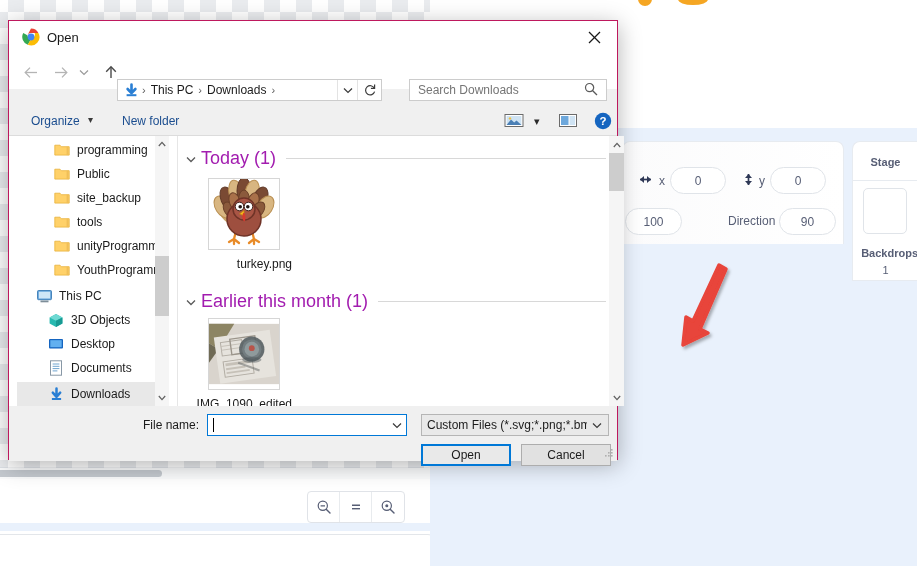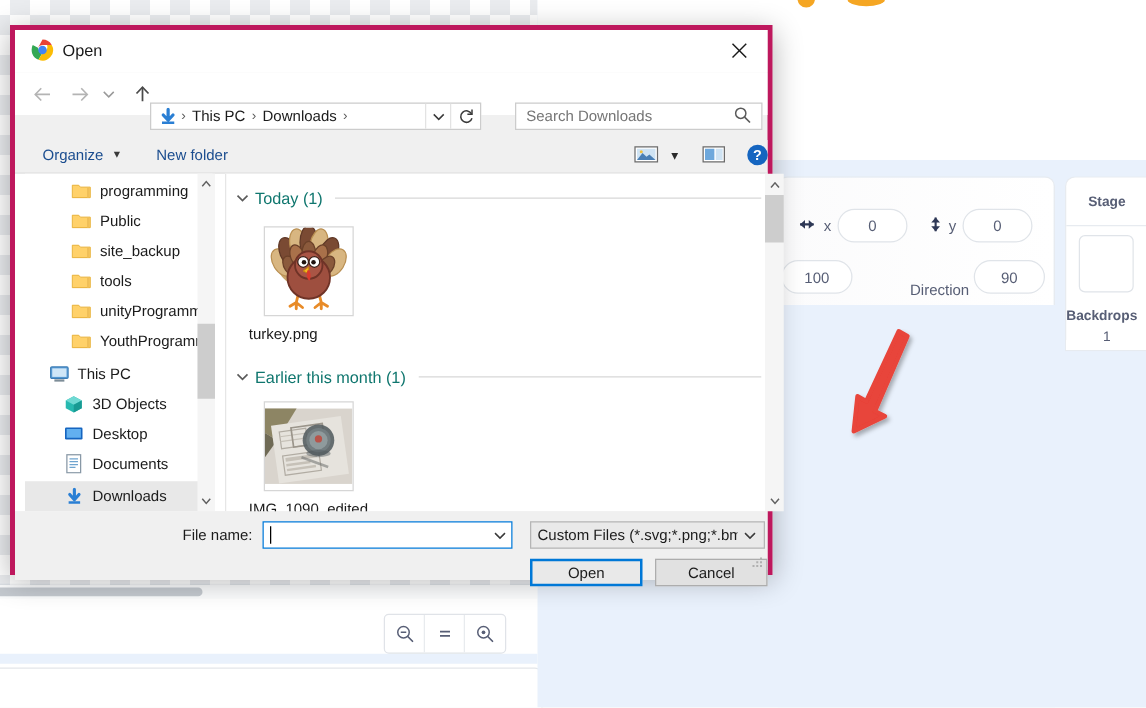--- a/index.html
+++ b/index.html
@@ -99,36 +99,36 @@
   #stage-tab-label {
     position:absolute; left:0; top:14px; width:65px; text-align:center;
     color:#575e75; font-size:11px; font-weight:bold;
   }
   #stage-tab-sep { position:absolute; left:0; top:38px; width:65px; height:1px; background:#e7ebf0; }
   #stage-thumb {
     position:absolute; left:10px; top:46px; width:44px; height:46px;
     background:#fff; border:1px solid #e0e4e9; border-radius:5px;
   }
   #backdrops-label {
-    position:absolute; left:0; top:105px; width:65px; text-align:left;
+    position:absolute; left:0; top:105px; width:65px; text-align:right;
     color:#575e75; font-size:11px; font-weight:bold;
   }
   #backdrops-count {
     position:absolute; left:0; top:122px; width:65px; text-align:center;
     color:#575e75; font-size:11px;
   }
 
   
   .red-arrow { position:absolute; pointer-events:none; }
 
   
   #open-dialog {
     position:absolute; left:8px; top:20px; width:610px; height:440px;
     background:#f0f0f0;
-    border:4px solid #be185d;
+    border:1px solid #be185d;
     box-shadow:0 5px 22px rgba(0,0,0,.30);
     font-family:"Liberation Sans", sans-serif;
   }
   #dlg-titlebar { position:absolute; left:0; top:0; width:100%; height:34px; background:#fff; }
   #dlg-title {
     position:absolute; left:38px; top:9px; color:#1a1a1a; font-size:13px;
   }
   #chrome-logo { position:absolute; left:13px; top:7px; width:18px; height:18px; }
   #dlg-close {
     position:absolute; right:0; top:0; width:46px; height:32px;
@@ -195,23 +195,23 @@
   .sb-arrow { position:absolute; left:146px; width:14px; height:16px;
               display:flex; align-items:center; justify-content:center; cursor:pointer; color:#606060; font-size:9px; }
 
   
   #file-pane {
     position:absolute; left:168px; top:0; width:428px; height:270px;
     background:#fff; border-left:1px solid #e6e6e6;
   }
   .group-header { position:absolute; display:flex; align-items:center; width:420px; }
   .group-chev { color:#5a5a5a; font-size:11px; margin-right:5px; }
-  .group-title { color:#0f766e; font-size:13px; white-space:nowrap; }
+  .group-title { color:#a21caf; font-size:18px; white-space:nowrap; }
   .group-rule { flex:1; height:1px; background:#d8d8d8; margin-left:10px; }
-  .file-tile { position:absolute; width:96px; text-align:left; cursor:pointer; }
+  .file-tile { position:absolute; width:96px; text-align:right; cursor:pointer; }
   .tile-thumb {
     width:72px; height:72px; margin:0 auto; background:#fff;
     border:1px solid #d6d6d6; display:flex; align-items:center; justify-content:center;
     overflow:hidden;
   }
   .tile-name { margin-top:7px; font-size:12px; color:#1b1b1b; white-space:nowrap; }
 
   
   #file-scroll { position:absolute; left:600px; top:0; width:15px; height:270px; background:#f5f5f5; }
   #file-scroll-thumb { position:absolute; left:600px; top:17px; width:15px; height:38px; background:#cdcdcd; }
@@ -309,21 +309,21 @@
               <path d="M5.5 3 L2 7 L9 7 Z" fill="#2e3856"></path>
               <path d="M5.5 14 L2 10 L9 10 Z" fill="#2e3856"></path>
             </svg>
         </span>
         <span class="lbl">y</span>
         <span class="pill" style="width:56px;height:27px;">0</span>
       </div>
       <div class="coord-row" style="left:2px;top:66px;">
         <span class="pill" style="width:57px;height:27px;">100</span>
       </div>
-      <div class="coord-row" style="left:100px;top:72px;margin-top:11px;">
+      <div class="coord-row" style="left:100px;top:72px;">
         <span class="lbl">Direction</span>
       </div>
       <div class="coord-row" style="left:156px;top:66px;">
         <span class="pill" style="width:57px;height:27px;">90</span>
       </div>
     </div>
     <div id="sprite-panel-body"></div>
 
     <div id="stage-selector">
       <div id="stage-tab-label">Stage</div>

